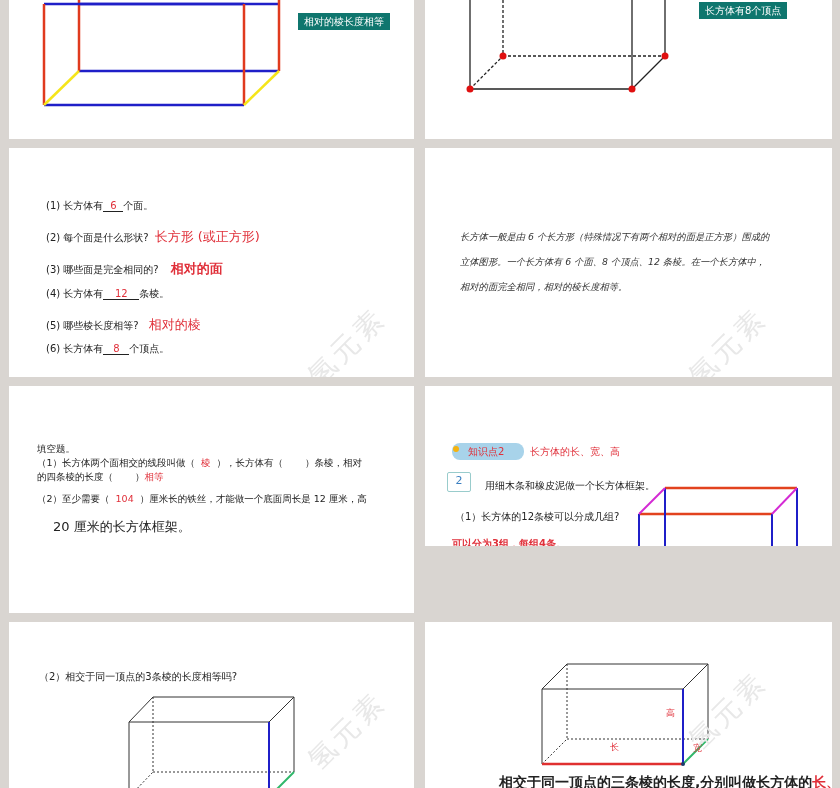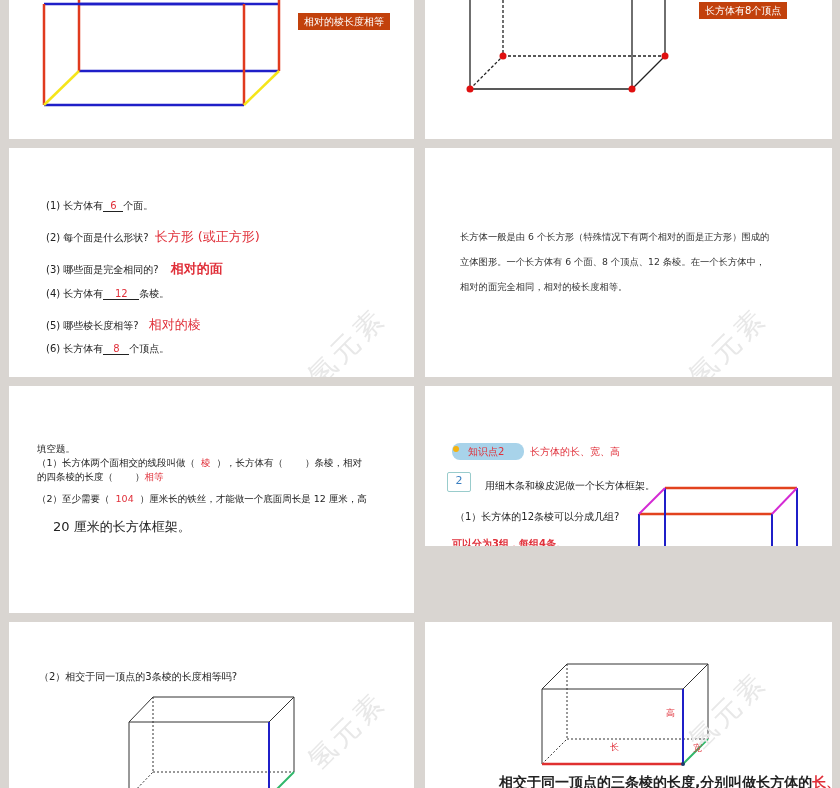--- a/index.html
+++ b/index.html
@@ -8,21 +8,21 @@
   .panel { position:absolute; background:#fff; overflow:hidden; }
   .p1 { left:9px; top:0; width:405px; height:139px; }
   .p2 { left:425px; top:0; width:407px; height:139px; }
   .p3 { left:9px; top:148px; width:405px; height:229px; }
   .p4 { left:425px; top:148px; width:407px; height:229px; }
   .p5 { left:9px; top:386px; width:405px; height:227px; }
   .p6 { left:425px; top:386px; width:407px; height:160px; }
   .p7 { left:9px; top:622px; width:405px; height:166px; }
   .p8 { left:425px; top:622px; width:407px; height:166px; }
   svg { position:absolute; left:0; top:0; }
-  .tag { position:absolute; background:#c2410c; color:#fff; font-size:10px; padding:2px 6px; line-height:13px;text-align:center; }
+  .tag { position:absolute; background:#0f766e; color:#fff; font-size:10px; padding:2px 6px; line-height:13px;text-align:center; }
   .q { position:absolute; font-size:10px; color:#222; white-space:nowrap; }
   .red { color:#e0303a; }
   .ans { color:#e0303a; }
   .blank { display:inline-block; border-bottom:1px solid #222; text-align:center; color:#e0303a; line-height:11px; }
   .small-red { color:#e0303a; font-size:13px; margin-left:6px; }
   .para { position:absolute; font-size:9.3px; line-height:25px; color:#333; }
   .watermark { position:absolute; color:#e8e8e8; font-size:28px; transform:rotate(-45deg); letter-spacing:4px; }
   .kp-pill { position:absolute; background:#a8d3ea; border-radius:8px; height:17px; }
   .kp-dot { position:absolute; width:6px; height:6px; border-radius:3px; background:#f5b30f; }
   .book { position:absolute; width:22px; height:18px; border:1px solid #9cc; border-radius:2px; color:#3a7fc0; font-size:11px; text-align:center; line-height:16px; }
@@ -83,21 +83,21 @@
   <div class="q" style="left:37px;top:168px;">
     <span>(5) 哪些棱长度相等?</span><span class="small-red" style="margin-left:10px;">相对的棱</span>
   </div>
   <div class="q" style="left:37px;top:194px;">
     <span>(6) 长方体有</span><span class="blank" style="width:26px;">8</span><span>个顶点。</span>
   </div>
   <div class="watermark" style="left:290px;top:180px;">氢元素</div>
 </div>
 
 <div class="panel p4">
-  <div class="para" style="left:35px;top:76px;">
+  <div class="para" style="left:35px;top:76px;font-style:italic;">
     <div>长方体一般是由 6 个长方形（特殊情况下有两个相对的面是正方形）围成的</div>
     <div>立体图形。一个长方体有 6 个面、8 个顶点、12 条棱。在一个长方体中，</div>
     <div>相对的面完全相同，相对的棱长度相等。</div>
   </div>
   <div class="watermark" style="left:255px;top:180px;">氢元素</div>
 </div>
 
 <div class="panel p5">
   <div class="q" style="left:28px;top:57px;font-size:9.5px;">填空题。</div>
   <div class="q" style="left:28px;top:71px;font-size:9.5px;">

